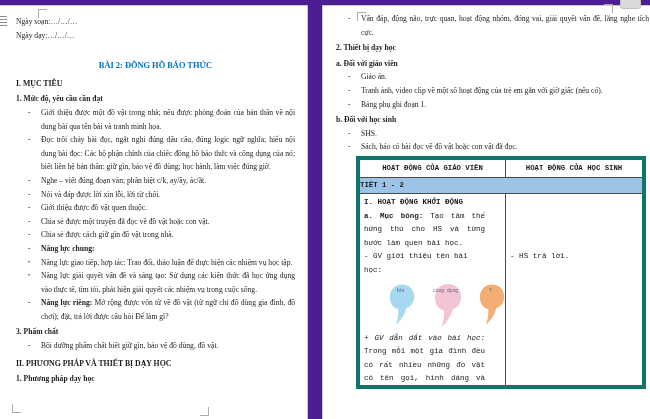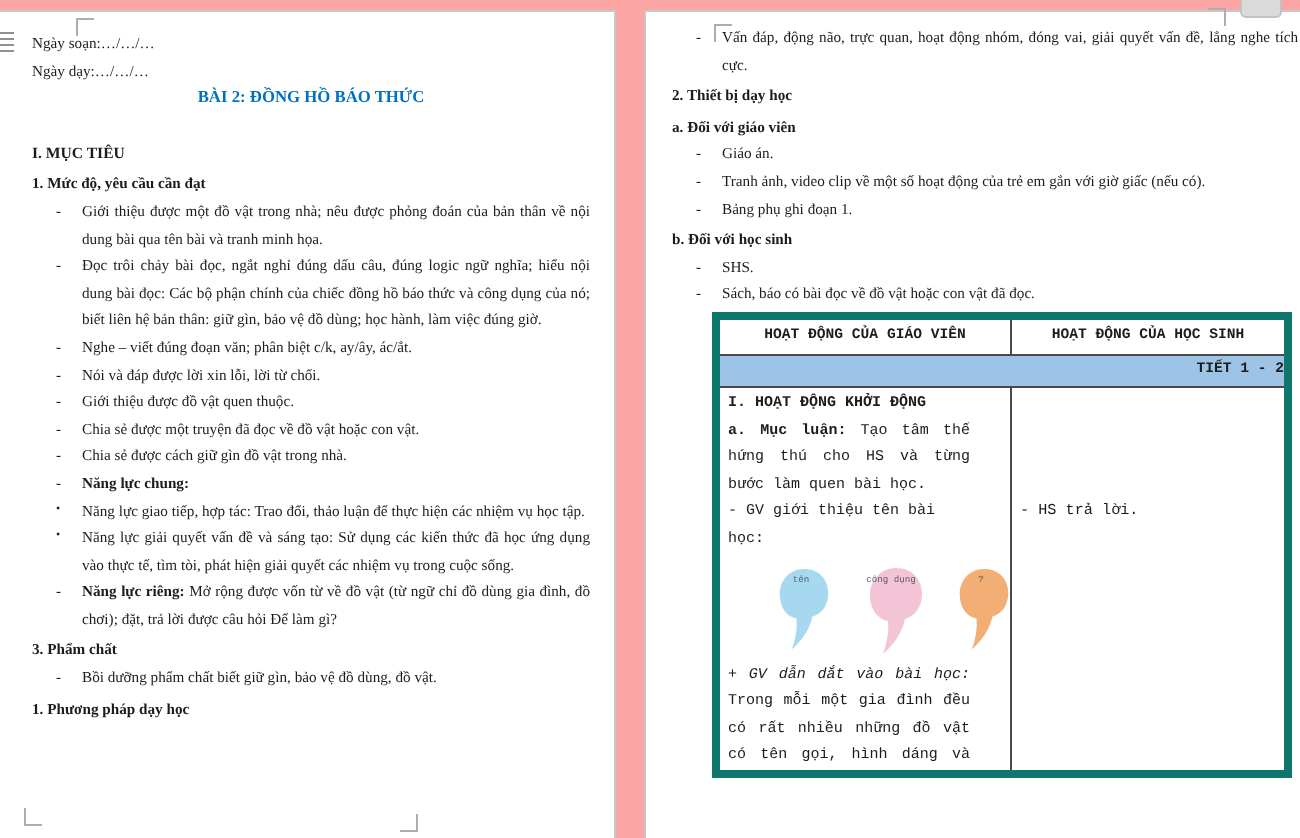--- a/index.html
+++ b/index.html
@@ -1,40 +1,40 @@
 <!DOCTYPE html>
 <html><head>
 <meta charset="utf-8">
 <style>
   html,body{margin:0;padding:0;}
-  .canvas{position:relative;width:650px;height:419px;background:#fca5a5;overflow:hidden;
+  .canvas{position:relative;width:650px;height:419px;background:#4c1d95;overflow:hidden;
           font-family:"Liberation Serif",serif;color:#1c1c1c;}
   .page{position:absolute;top:5px;height:420px;background:#ffffff;border:1px solid #c7c7c7;box-sizing:border-box;}
   .page-left{left:-8px;width:316px;padding:9px 12px 0 23px;}
   .page-right{left:322px;width:340px;padding:6px 12px 0 13px;}
   p{margin:0;font-size:7.6px;line-height:13.6px;}
   .jt{text-align:justify;}
   .b{font-weight:bold;}
   .i{font-style:italic;}
-  .doc-title{text-align:center;color:#0070c0;font-weight:bold;font-size:8.4px;line-height:13.6px;}
-  .h1{font-weight:bold;font-size:7.8px;margin-top:14px;}
+  .doc-title{text-align:center;color:#0070c0;font-weight:bold;font-size:8.4px;margin-top:17px;line-height:13.6px;}
+  .h1{font-weight:bold;font-size:7.8px;margin-top:4px;}
   .h2{font-weight:bold;margin-top:2px;}
   .dash-item,.dot-item{display:flex;padding-left:12px;}
   .mk{flex:none;width:13px;font-size:7.6px;line-height:13.6px;}
   .dot-item .mk{font-size:6px;}
   .tx{flex:1;font-size:7.6px;line-height:13.6px;text-align:justify;}
   
   .acttable{position:relative;margin:2px 0 0 20px;width:290px;height:233px;border:4px solid #0f766e;
             box-sizing:border-box;display:flex;flex-direction:column;overflow:hidden;background:#fff;font-family:Liberation Mono, monospace;}
   .trow-head{display:flex;height:17px;border-bottom:1px solid #4a4a4a;flex:none;}
   .th{display:flex;align-items:center;justify-content:center;font-weight:bold;font-size:7.3px;box-sizing:border-box;}
   .th-gv{width:146px;border-right:1px solid #4a4a4a;}
   .th-hs{flex:1;text-align:center;}
   .trow-band{flex:none;height:15px;background:#9dc3e6;border-bottom:1px solid #4a4a4a;
-             font-weight:bold;font-size:7.3px;text-align:right;line-height:15px;}
+             font-weight:bold;font-size:7.3px;text-align:left;line-height:15px;}
   .trow-body{flex:1;display:flex;overflow:hidden;}
   .td-gv{width:146px;border-right:1px solid #4a4a4a;box-sizing:border-box;padding:2px 20px 0 4px;overflow:hidden;}
   .td-hs{flex:1;padding:56px 3px 0 4px;box-sizing:border-box;}
   .td-gv p{font-size:7.5px;line-height:13.6px;}
   
   .bubbles{display:flex;align-items:flex-start;gap:17px;margin:3px 0 1px 24px;height:50px;}
   .bubble{position:relative;width:28px;height:48px;}
   .bubble-label{position:absolute;top:7px;left:0;right:3px;text-align:center;
                 font-size:4.6px;line-height:5px;color:rgba(50,50,70,.75);}
   
@@ -104,20 +104,21 @@
     <div class="dash-item">
       <span class="mk">-</span>
       <span class="tx"><span class="b">Năng lực riêng:</span> <span>Mở rộng được vốn từ về đồ vật (từ ngữ chỉ đồ dùng gia đình, đồ chơi); đặt, trả lời được câu hỏi Để làm gì?</span></span>
     </div>
 
     <p class="h2">3. Phẩm chất</p>
     <div class="dash-item">
       <span class="mk">-</span>
       <span class="tx">Bồi dưỡng phẩm chất biết giữ gìn, bảo vệ đồ dùng, đồ vật.</span>
     </div>
+    <p class="h1">II. PHƯƠNG PHÁP VÀ THIẾT BỊ DẠY HỌC</p>
     <p class="h2">1. Phương pháp dạy học</p>
   </div>
 
   <div class="page page-right">
     <div class="dash-item">
       <span class="mk">-</span>
       <span class="tx">Vấn đáp, động não, trực quan, hoạt động nhóm, đóng vai, giải quyết vấn đề, lắng nghe tích cực.</span>
     </div>
     <p class="h2">2. Thiết bị dạy học</p>
     <p class="h2">a. Đối với giáo viên</p>
@@ -145,21 +146,21 @@
 
     <div class="acttable">
       <div class="trow-head">
         <div class="th th-gv">HOẠT ĐỘNG CỦA GIÁO VIÊN</div>
         <div class="th th-hs">HOẠT ĐỘNG CỦA HỌC SINH</div>
       </div>
       <div class="trow-band">TIẾT 1 - 2</div>
       <div class="trow-body">
         <div class="td-gv">
           <p class="b">I. HOẠT ĐỘNG KHỞI ĐỘNG</p>
-          <p class="jt"><span class="b">a. Mục luận:</span> <span>Tạo tâm thế hứng thú cho HS và từng bước làm quen bài học.</span></p>
+          <p class="jt"><span class="b">a. Mục bóng:</span> <span>Tạo tâm thế hứng thú cho HS và từng bước làm quen bài học.</span></p>
           <p>- GV giới thiệu tên bài học:</p>
 
           <div class="bubbles">
             <div class="bubble">
               <svg width="28" height="48" viewBox="0 0 30 46">
                 <path d="M15 1 C23 1 28 6.5 28 14 C28 20.5 24.5 25 19.5 26.5 C18.5 32 14.5 39 8.5 44 C10.5 38.5 11.5 33 11 27.5 C5.5 26.5 2 21.5 2 14.5 C2 6.8 7.5 1 15 1 Z" fill="#a6d9f0"></path>
               </svg>
               <span class="bubble-label">tên</span>
             </div>
             <div class="bubble">

